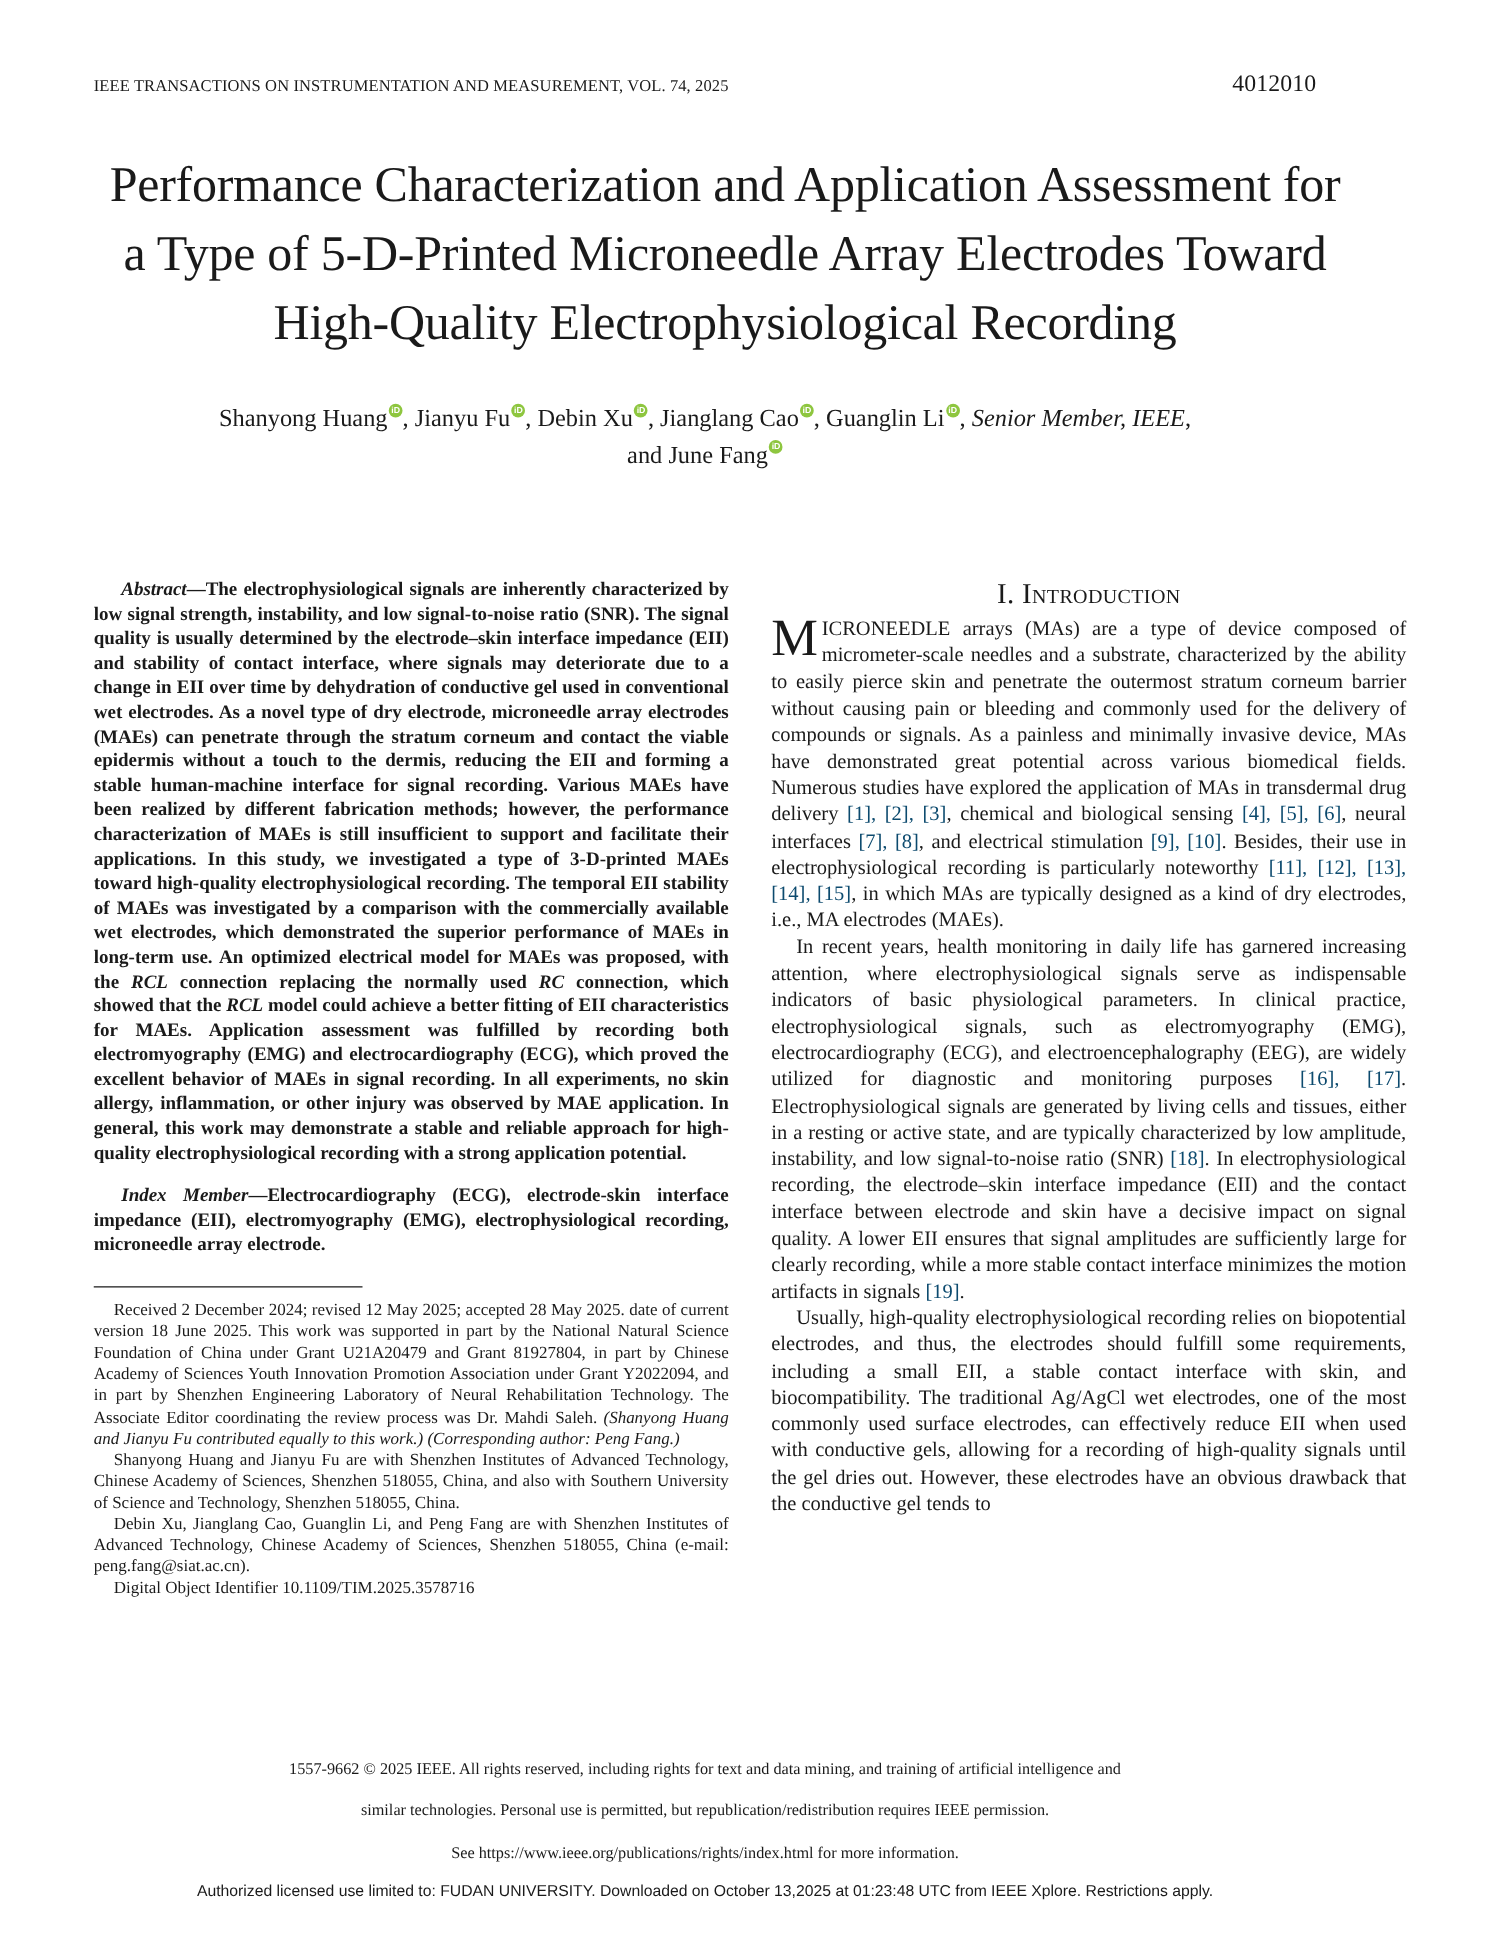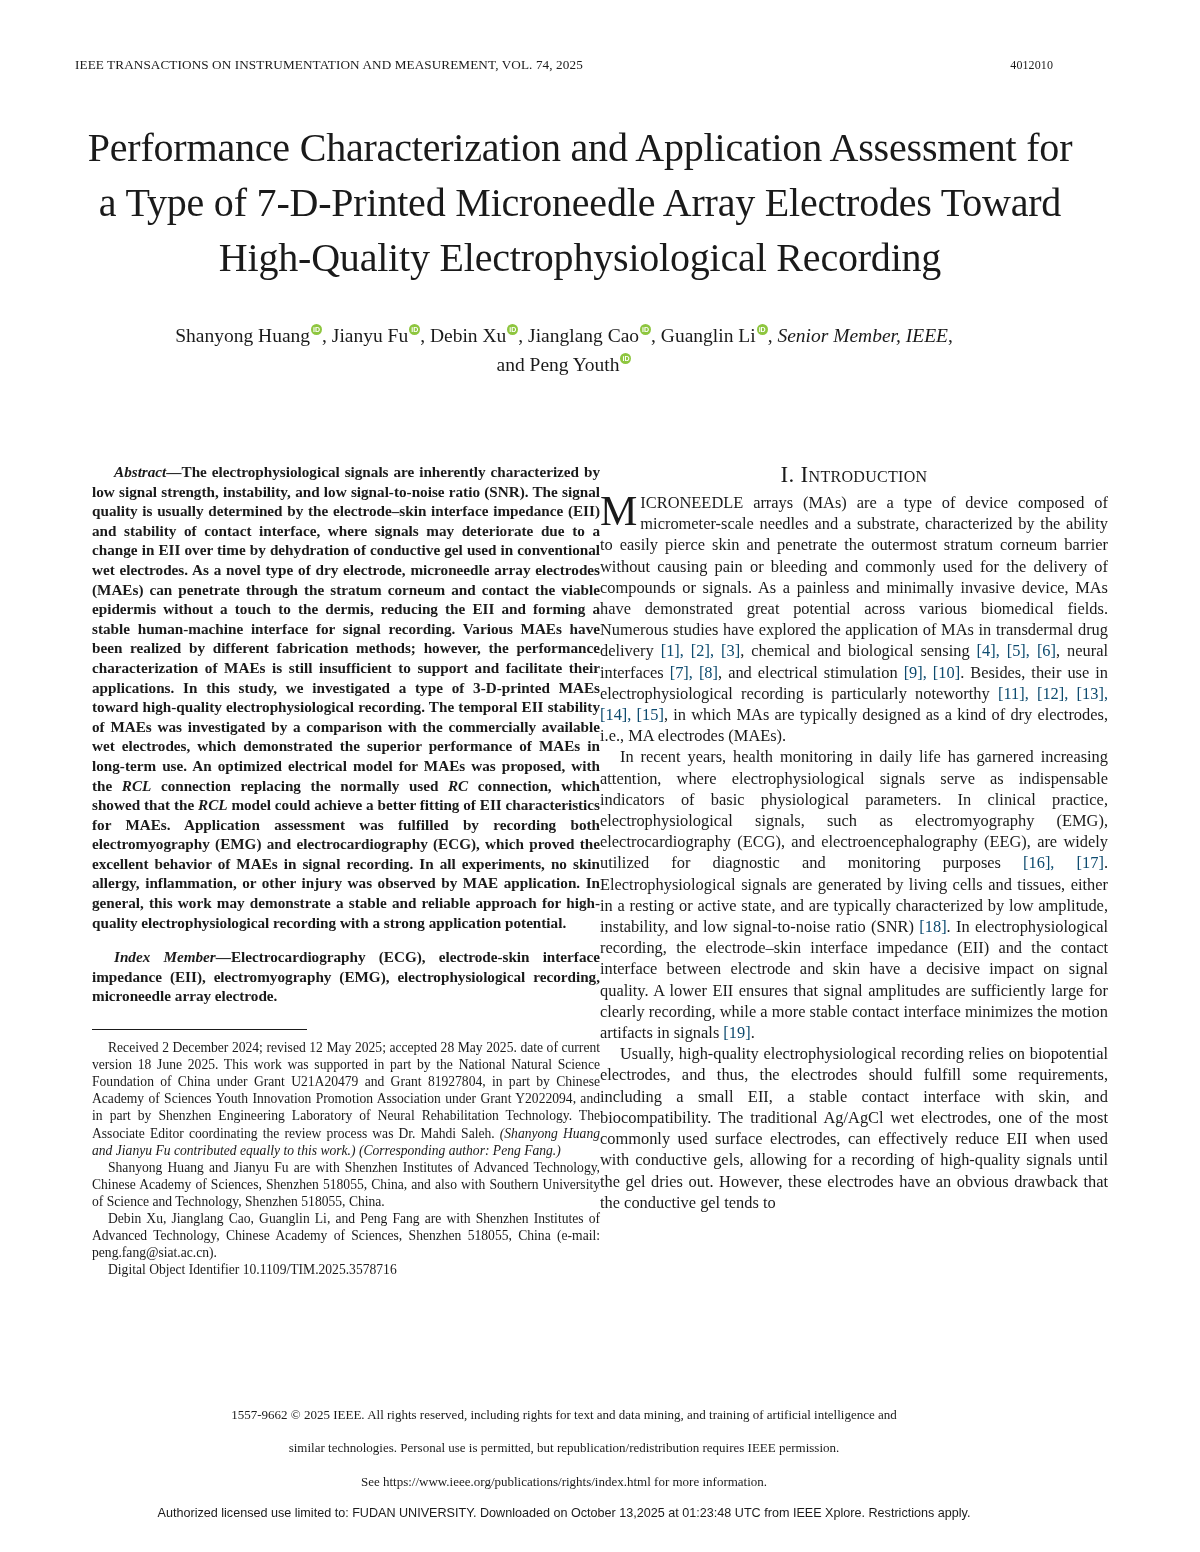--- a/index.html
+++ b/index.html
@@ -27,21 +27,21 @@
   .runhead {
     display: flex;
     justify-content: space-between;
     align-items: baseline;
     font-size: 13.2px;
     letter-spacing: 0.1px;
     padding-top: 57px;
     height: 20px;
   }
   .runhead-left { font-variant: small-caps; white-space: nowrap; }
-  .runhead-right { font-size: 12px; }
+  .runhead-right { font-size: 19px; }
 
   
   .title {
     margin: 43px auto 0 auto;
     width: 1010px;
     text-align: center;
     font-size: 40px;
     line-height: 55px;
     font-weight: normal;
     letter-spacing: -0.2px;
@@ -81,21 +81,21 @@
     color: #ffffff;
   }
 
   
   .columns {
     position: absolute;
     left: 75px;
     top: 462px;
     width: 1050px;
     display: flex;
-    justify-content: center;
+    justify-content: space-between;
   }
   .col { width: 508px; }
 
   
   .abstract {
     font-size: 15.2px;
     line-height: 19.6px;
     font-weight: bold;
     text-align: justify;
     text-justify: inter-word;
@@ -180,25 +180,25 @@
 </head>
 <body>
 
 <div class="page">
 
   <div class="runhead">
     <span class="runhead-left">IEEE TRANSACTIONS ON INSTRUMENTATION AND MEASUREMENT, VOL. 74, 2025</span>
     <span class="runhead-right">4012010</span>
   </div>
 
-  <h1 class="title">Performance Characterization and Application Assessment for a Type of 7-D-Printed Microneedle Array Electrodes Toward High-Quality Electrophysiological Recording</h1>
+  <h1 class="title">Performance Characterization and Application Assessment for a Type of 5-D-Printed Microneedle Array Electrodes Toward High-Quality Electrophysiological Recording</h1>
 
   <div class="authors">
     <span>Shanyong Huang</span><span class="orcid"></span><span>, Jianyu Fu</span><span class="orcid"></span><span>, Debin Xu</span><span class="orcid"></span><span>, Jianglang Cao</span><span class="orcid"></span><span>, Guanglin Li</span><span class="orcid"></span><span>, </span><span class="mem">Senior Member, IEEE</span><span>,</span><br>
-    <span>and Peng Youth</span><span class="orcid"></span>
+    <span>and June Fang</span><span class="orcid"></span>
   </div>
 
   <div class="columns">
 
     <div class="col">
 
       <p class="abstract"><span class="lead">Abstract</span><span>—</span><span>The electrophysiological signals are inherently characterized by low signal strength, instability, and low signal-to-noise ratio (SNR). The signal quality is usually determined by the electrode–skin interface impedance (EII) and stability of contact interface, where signals may deteriorate due to a change in EII over time by dehydration of conductive gel used in conventional wet electrodes. As a novel type of dry electrode, microneedle array electrodes (MAEs) can penetrate through the stratum corneum and contact the viable epidermis without a touch to the dermis, reducing the EII and forming a stable human-machine interface for signal recording. Various MAEs have been realized by different fabrication methods; however, the performance characterization of MAEs is still insufficient to support and facilitate their applications. In this study, we investigated a type of 3-D-printed MAEs toward high-quality electrophysiological recording. The temporal EII stability of MAEs was investigated by a comparison with the commercially available wet electrodes, which demonstrated the superior performance of MAEs in long-term use. An optimized electrical model for MAEs was proposed, with the </span><em>RCL</em><span> connection replacing the normally used </span><em>RC</em><span> connection, which showed that the </span><em>RCL</em><span> model could achieve a better fitting of EII characteristics for MAEs. Application assessment was fulfilled by recording both electromyography (EMG) and electrocardiography (ECG), which proved the excellent behavior of MAEs in signal recording. In all experiments, no skin allergy, inflammation, or other injury was observed by MAE application. In general, this work may demonstrate a stable and reliable approach for high-quality electrophysiological recording with a strong application potential.</span></p>
 
       <p class="indexterms"><span class="lead">Index Member</span><span>—</span><span>Electrocardiography (ECG), electrode-skin interface impedance (EII), electromyography (EMG), electrophysiological recording, microneedle array electrode.</span></p>
 

